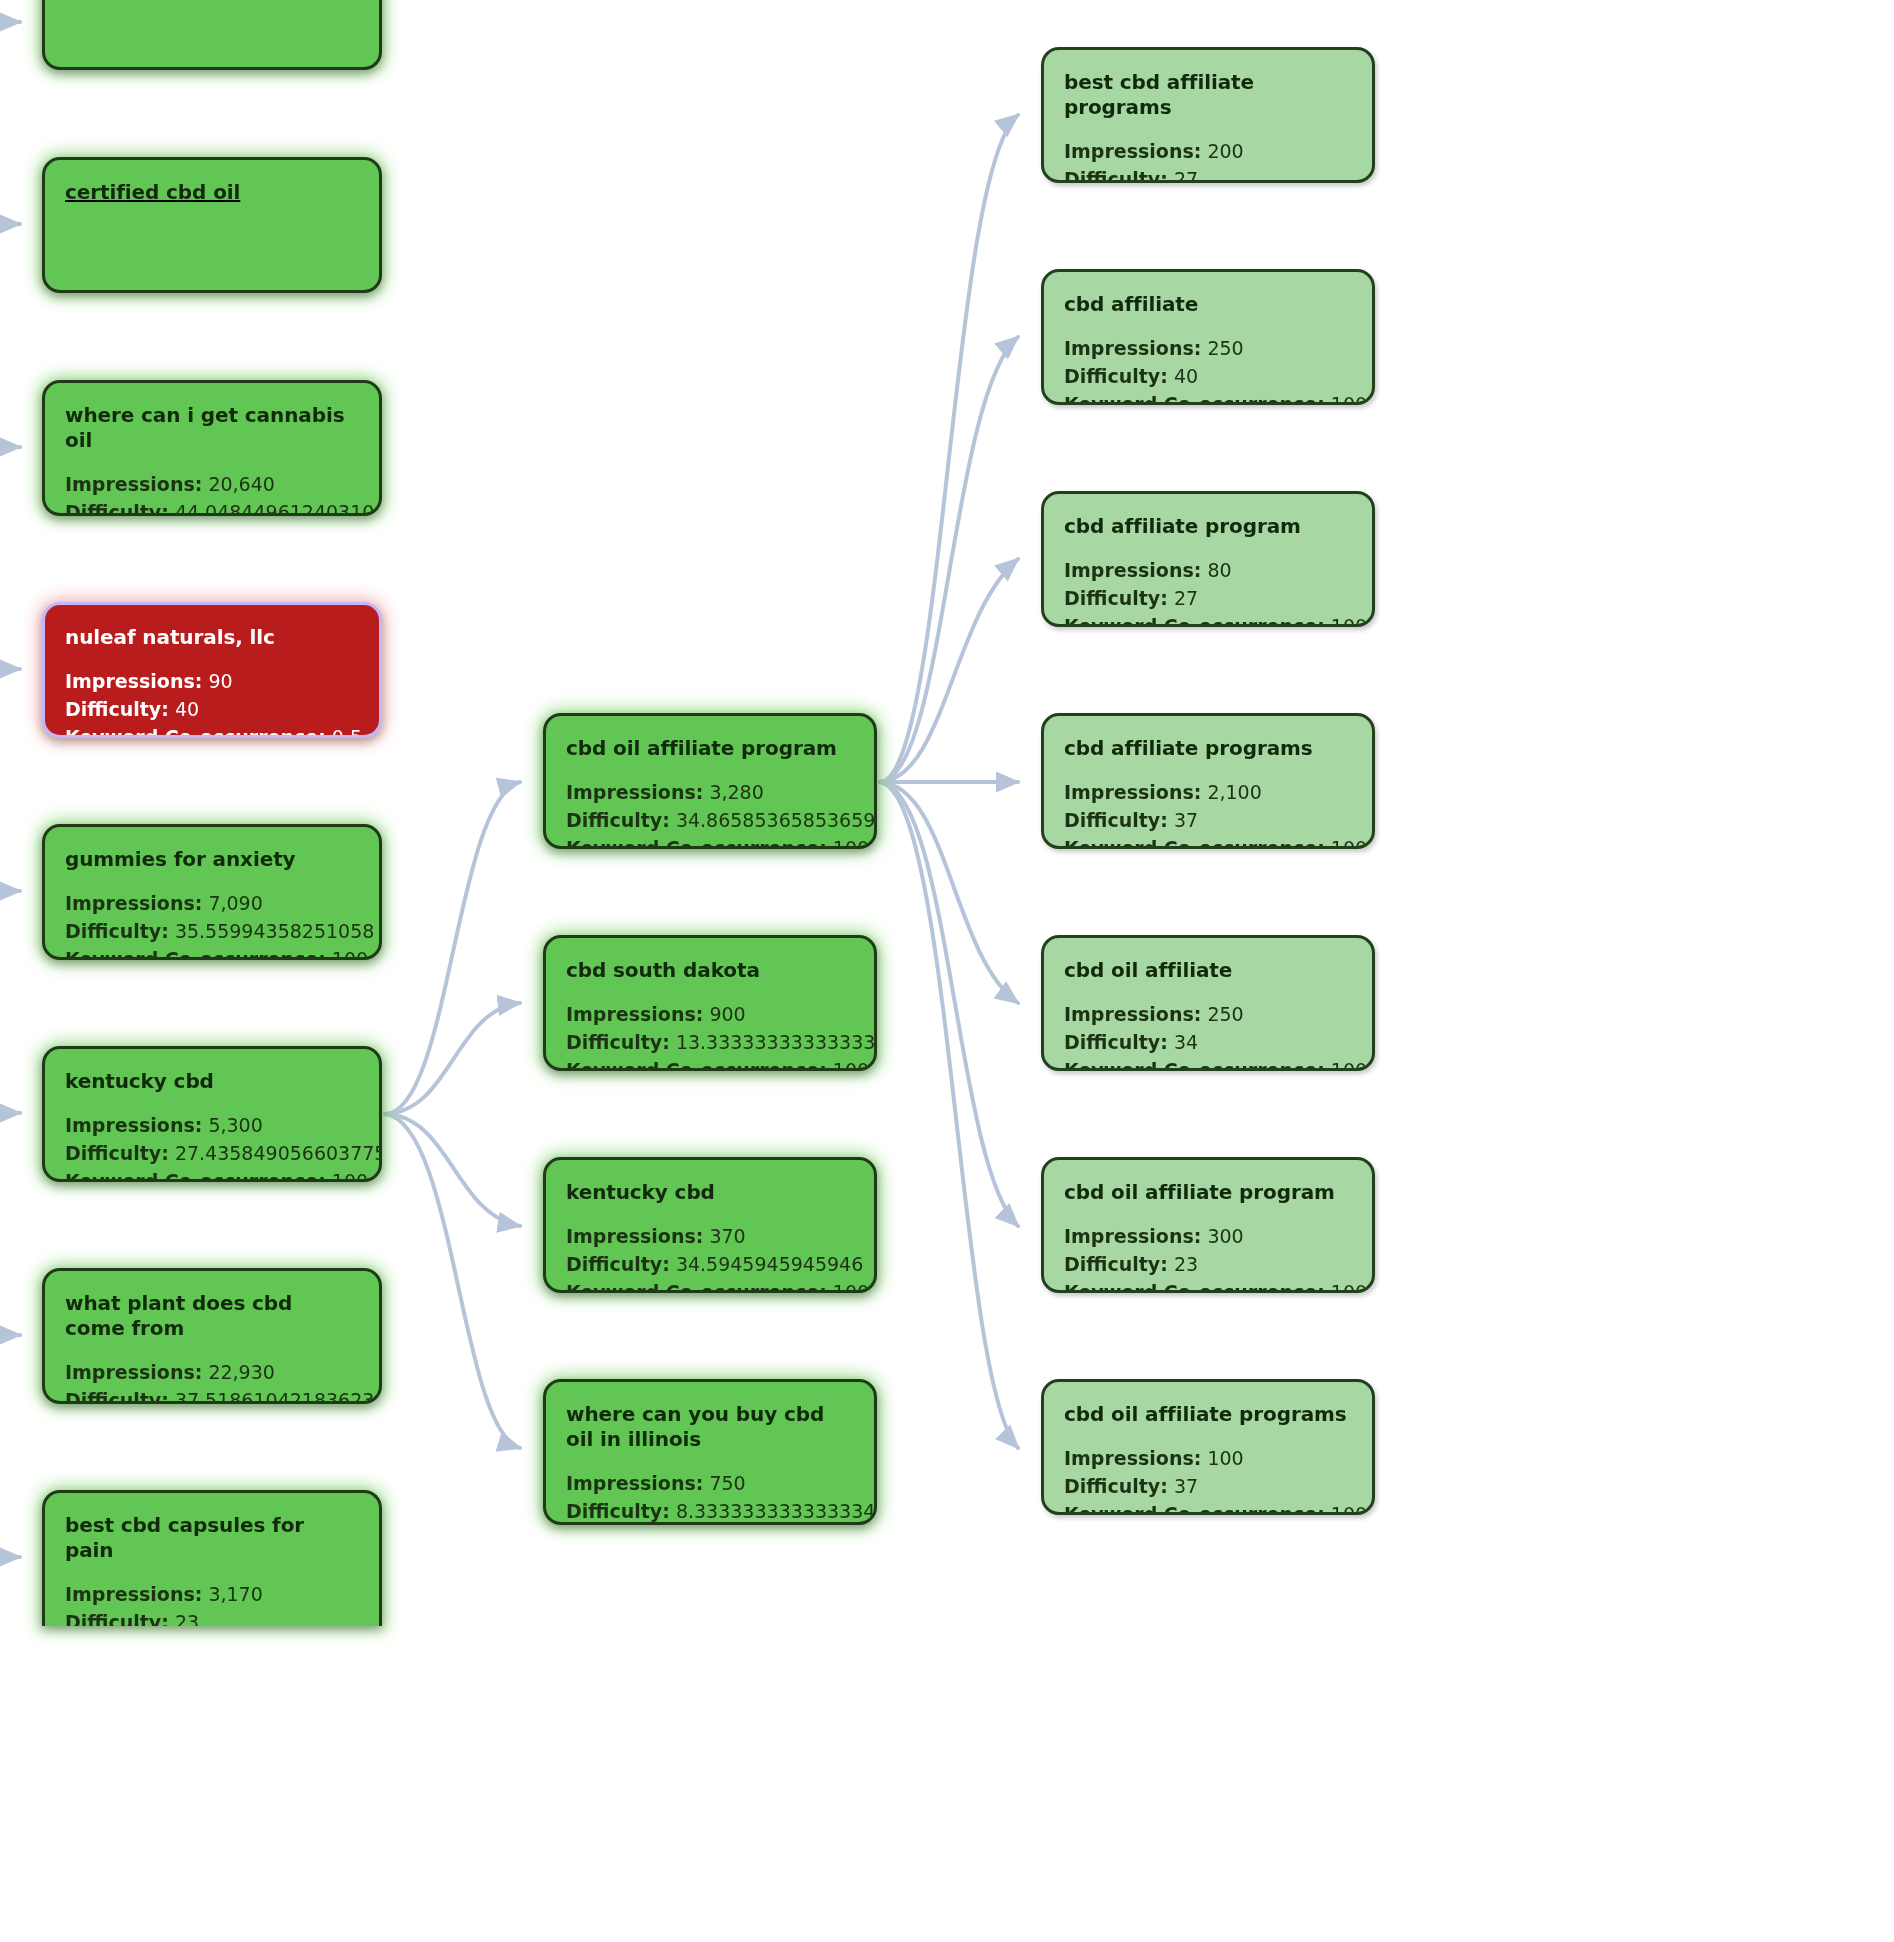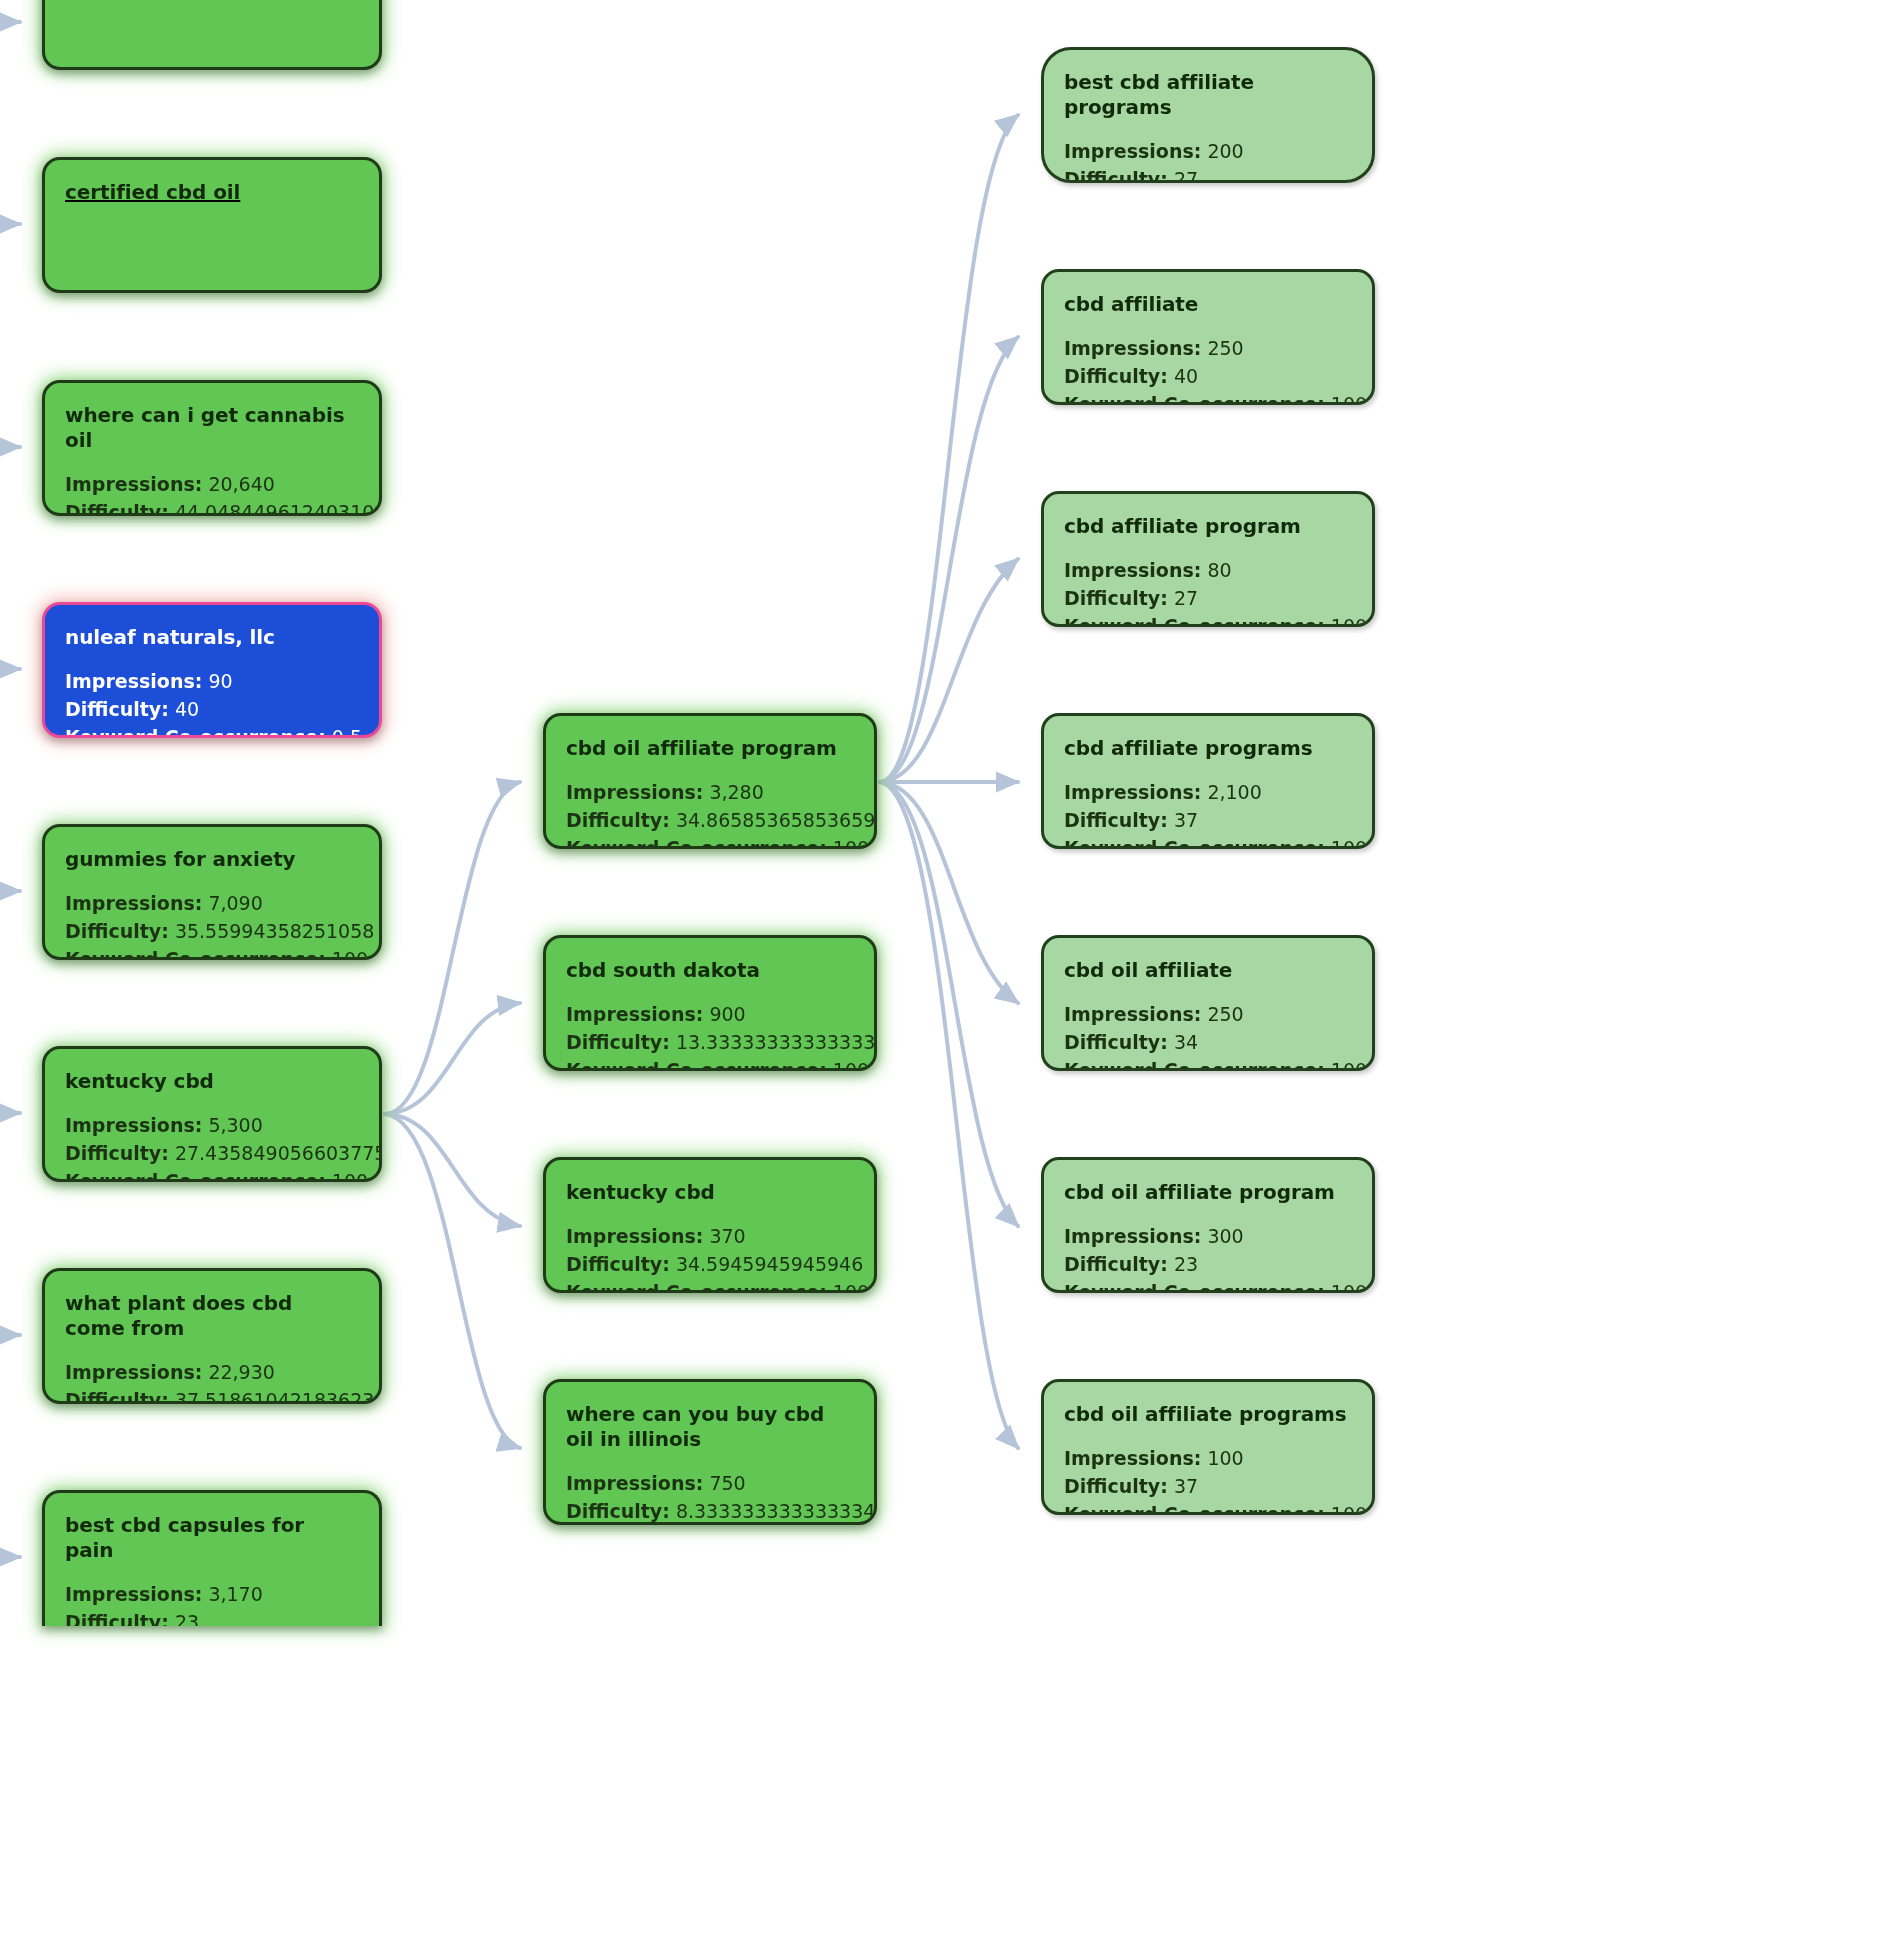--- a/index.html
+++ b/index.html
@@ -59,22 +59,22 @@
 
   
   .node.lightgreen {
     background: #a7d8a3;
     border: 3px solid #23401d;
     box-shadow: 2px 3px 5px rgba(0,0,0,0.22);
   }
 
   
   .node.red {
-    background: #1d4ed8;
-    border: 3px solid #ec4899;
+    background: #b91c1c;
+    border: 3px solid #c4b5fd;
     box-shadow: 0 4px 10px rgba(0,0,0,0.28),
                 0 0 16px 5px rgba(248, 196, 192, 0.95);
   }
 
   .node-title {
     font-size: 20px;
     font-weight: bold;
     line-height: 1.25;
     color: #122a0c;
     margin: 0 0 18px 0;
@@ -225,21 +225,21 @@
           <div class="metric-row"><span class="metric-label">Keyword Co-occurrence:</span> <span class="metric-value">100</span></div>
         </div>
       </div>
       <div class="node green" id="n-where-can-you-buy-cbd-oil-in-illinois" style="left: 543px; top: 1379px; width: 334px; height: 146px;">
         <div class="node-title">where can you buy cbd oil in illinois</div>
         <div class="node-metrics">
           <div class="metric-row"><span class="metric-label">Impressions:</span> <span class="metric-value">750</span></div>
           <div class="metric-row"><span class="metric-label">Difficulty:</span> <span class="metric-value">8.333333333333334</span></div>
         </div>
       </div>
-      <div class="node lightgreen" id="n-best-cbd-affiliate-programs" style="left: 1041px; top: 47px; width: 334px; height: 136px; border-radius: 30px;">
+      <div class="node lightgreen" id="n-best-cbd-affiliate-programs" style="left: 1041px; top: 47px; width: 334px; height: 136px;">
         <div class="node-title">best cbd affiliate programs</div>
         <div class="node-metrics">
           <div class="metric-row"><span class="metric-label">Impressions:</span> <span class="metric-value">200</span></div>
           <div class="metric-row"><span class="metric-label">Difficulty:</span> <span class="metric-value">27</span></div>
         </div>
       </div>
       <div class="node lightgreen" id="n-cbd-affiliate" style="left: 1041px; top: 269px; width: 334px; height: 136px;">
         <div class="node-title">cbd affiliate</div>
         <div class="node-metrics">
           <div class="metric-row"><span class="metric-label">Impressions:</span> <span class="metric-value">250</span></div>

